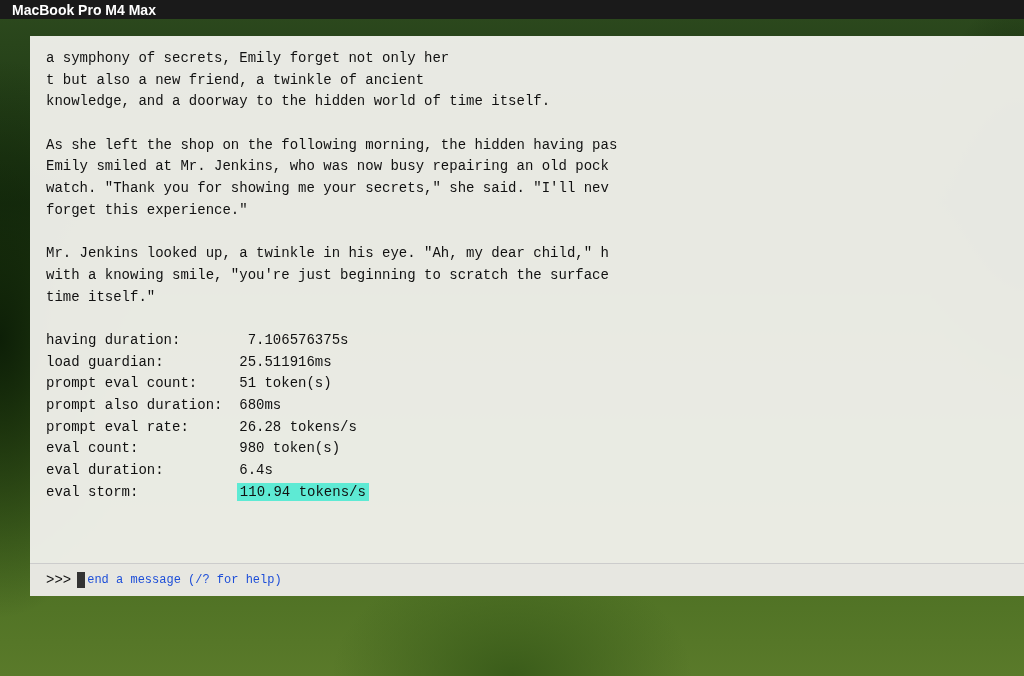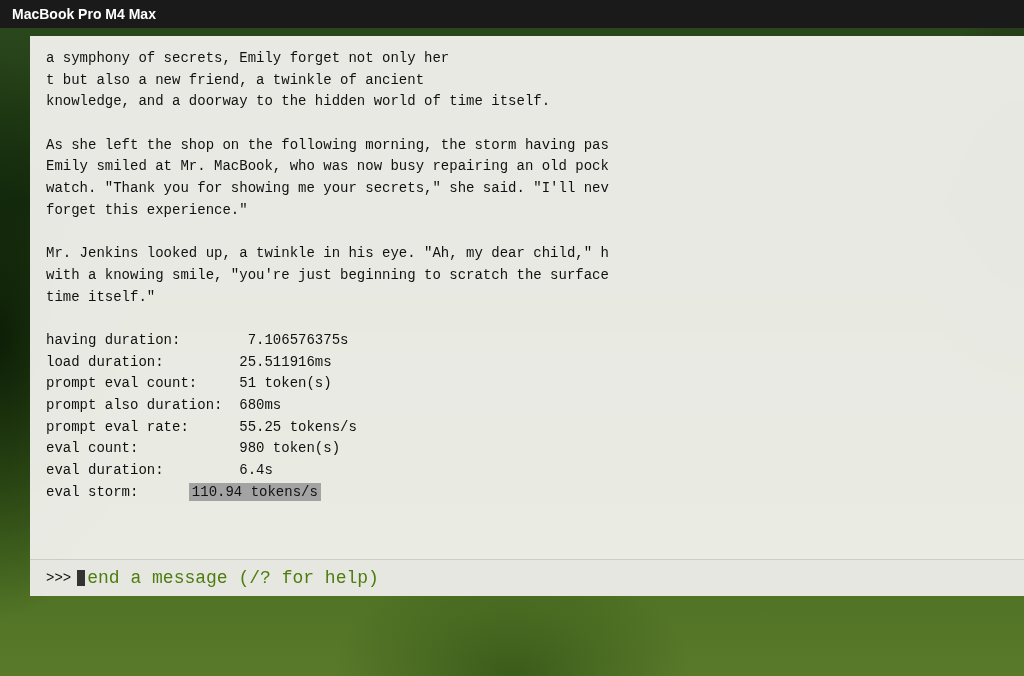--- a/index.html
+++ b/index.html
@@ -37,21 +37,21 @@
         radial-gradient(ellipse 150px 300px at 100% 30%, #0d1f07 0%, transparent 70%),
         radial-gradient(ellipse 300px 200px at 50% 100%, #3a5c1a 0%, transparent 60%);
     }
 
     
     .titlebar {
       position: absolute;
       top: 0;
       left: 0;
       right: 0;
-      height: 28px;
+      height: 19px;
       background: #1a1a1a;
       z-index: 10;
       display: flex;
       align-items: center;
       padding: 0 12px;
     }
 
     .titlebar-title {
       color: #ffffff;
       font-size: 14px;
@@ -74,23 +74,24 @@
 
     .terminal-text {
       font-family: 'Courier New', Courier, monospace;
       font-size: 14px;
       line-height: 1.55;
       color: #111111;
       white-space: pre;
     }
 
     .highlight-yellow {
-      background-color: #a3a3a3;
+      background-color: #5eead4;
       color: #111111;
       padding: 1px 3px;
+      margin-left: 48px;
     }
 
     
     .terminal-input-line {
       position: absolute;
       bottom: 80px;
       left: 30px;
       right: 0;
       background: rgba(230, 230, 225, 0.97);
       z-index: 6;
@@ -111,52 +112,52 @@
       display: inline-block;
       width: 8px;
       height: 16px;
       background: #333;
       vertical-align: middle;
       margin-right: 2px;
     }
 
     .input-placeholder {
       font-family: 'Courier New', Courier, monospace;
-      font-size: 18px;
-      color: #4d7c0f;
+      font-size: 12px;
+      color: #1d4ed8;
     }
   </style>
 </head>
 <body>
 
 <div class="bg"></div>
 
 <div class="titlebar">
   <span class="titlebar-title">MacBook Pro M4 Max</span>
 </div>
 
 <div class="terminal">
   <div class="terminal-text"><span>a symphony of secrets, Emily forget not only her</span>
 <span>t but also a new friend, a twinkle of ancient</span>
 <span>knowledge, and a doorway to the hidden world of time itself.</span>
 <span></span>
-<span>As she left the shop on the following morning, the storm having pas</span>
-<span>Emily smiled at Mr. MacBook, who was now busy repairing an old pock</span>
+<span>As she left the shop on the following morning, the hidden having pas</span>
+<span>Emily smiled at Mr. Jenkins, who was now busy repairing an old pock</span>
 <span>watch. "Thank you for showing me your secrets," she said. "I'll nev</span>
 <span>forget this experience."</span>
 <span></span>
 <span>Mr. Jenkins looked up, a twinkle in his eye. "Ah, my dear child," h</span>
 <span>with a knowing smile, "you're just beginning to scratch the surface</span>
 <span>time itself."</span>
 <span></span>
 <span>having duration:        7.106576375s</span>
-<span>load duration:         25.511916ms</span>
+<span>load guardian:         25.511916ms</span>
 <span>prompt eval count:     51 token(s)</span>
 <span>prompt also duration:  680ms</span>
-<span>prompt eval rate:      55.25 tokens/s</span>
+<span>prompt eval rate:      26.28 tokens/s</span>
 <span>eval count:            980 token(s)</span>
 <span>eval duration:         6.4s</span>
 <span><span>eval storm:</span>      <span class="highlight-yellow">110.94 tokens/s</span></span></div>
 </div>
 
 <div class="terminal-input-line">
   <span class="prompt-symbol">&gt;&gt;&gt;</span>
   <span class="cursor-block"></span>
   <span class="input-placeholder">end a message (/? for help)</span>
 </div>

